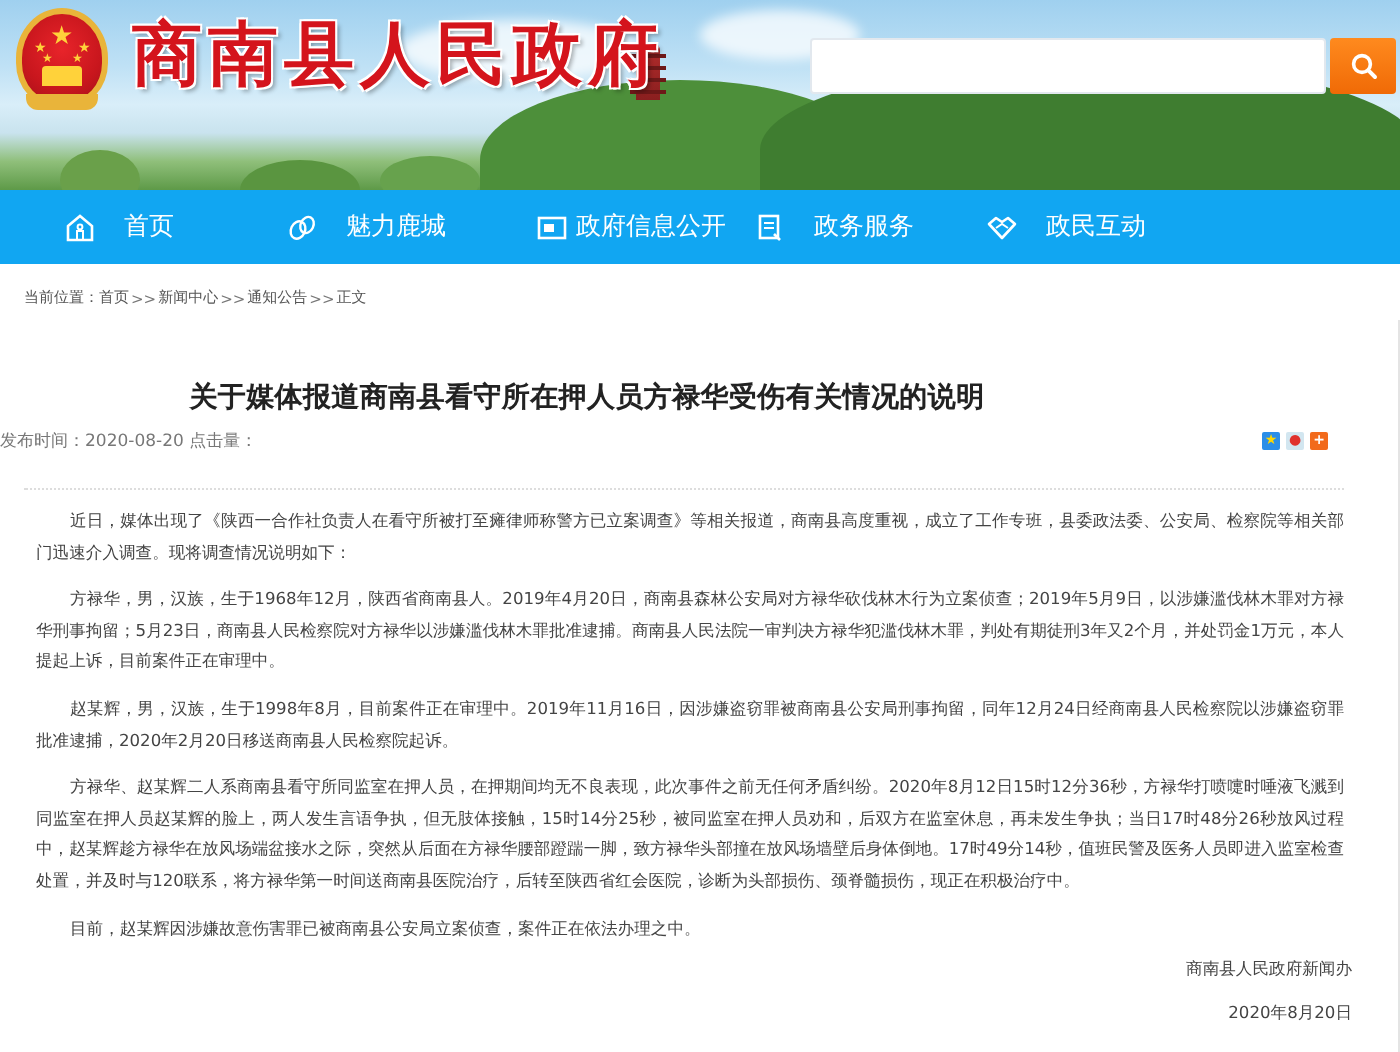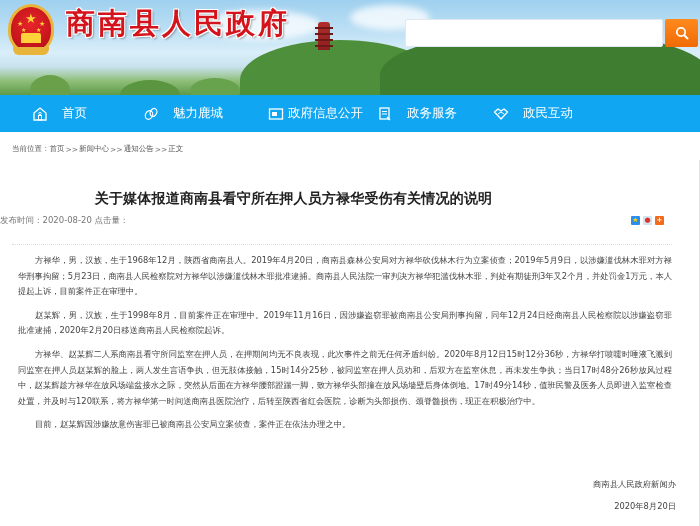--- a/index.html
+++ b/index.html
@@ -18,21 +18,21 @@
     position: absolute; left: 8px; top: 4px; width: 46px; height: 50px;
     border-radius: 50% 50% 45% 45%;
     background: radial-gradient(circle at 50% 40%, #e8242a 0%, #c8161d 60%, #a3101a 100%);
     border: 3px solid #e9b43a;
   }
   .emblem .star { position: absolute; color: #ffd23a; font-size: 11px; line-height: 1; }
   .emblem .gate { position: absolute; left: 10px; top: 26px; width: 20px; height: 10px; background: #ffd23a; border-radius: 2px 2px 0 0; }
   .emblem .base { position: absolute; left: 2px; bottom: -4px; width: 36px; height: 8px; background: #e9b43a; border-radius: 0 0 6px 6px; }
   .site-title {
     position: absolute; left: 66px; top: 4px; font-family: "DejaVu Serif", serif; font-weight: bold;
-    font-size: 29px; letter-spacing: 3px; color: #d4141c;
+    font-size: 35px; letter-spacing: 3px; color: #d4141c;
     text-shadow: 1px 1px 0 #fff, -1px -1px 0 #fff, 1px -1px 0 #fff, -1px 1px 0 #fff, 2px 2px 2px rgba(0,0,0,0.3);
   }
   .site-url {
     position: absolute; left: 70px; top: 42px; font-family: "DejaVu Sans Mono", monospace; font-size: 11px;
     letter-spacing: 3.2px; color: #333;
   }
   .pagoda { position: absolute; left: 318px; top: 22px; width: 12px; height: 28px; background: linear-gradient(180deg,#b32c2c,#8a1f1f); border-radius: 3px 3px 0 0; }
   .pagoda:before { content: ""; position: absolute; left: -3px; top: 5px; width: 18px; height: 2px; background: #6e1818; box-shadow: 0 6px 0 #6e1818, 0 12px 0 #6e1818, 0 18px 0 #6e1818; }
 
   .search-box {
@@ -188,20 +188,21 @@
 <h1 class="article-title">关于媒体报道商南县看守所在押人员方禄华受伤有关情况的说明</h1>
 <div class="article-meta">发布时间：2020-08-20  点击量：</div>
 <div class="share">
   <span class="s-btn qzone">★</span>
   <span class="s-btn weibo">●</span>
   <span class="s-btn more">+</span>
 </div>
 <div class="divider"></div>
 
 <div class="content">
+  <p class="p1">近日，媒体出现了《陕西一合作社负责人在看守所被打至瘫律师称警方已立案调查》等相关报道，商南县高度重视，成立了工作专班，县委政法委、公安局、检察院等相关部门迅速介入调查。现将调查情况说明如下：</p>
   <p>方禄华，男，汉族，生于1968年12月，陕西省商南县人。2019年4月20日，商南县森林公安局对方禄华砍伐林木行为立案侦查；2019年5月9日，以涉嫌滥伐林木罪对方禄华刑事拘留；5月23日，商南县人民检察院对方禄华以涉嫌滥伐林木罪批准逮捕。商南县人民法院一审判决方禄华犯滥伐林木罪，判处有期徒刑3年又2个月，并处罚金1万元，本人提起上诉，目前案件正在审理中。</p>
   <p>赵某辉，男，汉族，生于1998年8月，目前案件正在审理中。2019年11月16日，因涉嫌盗窃罪被商南县公安局刑事拘留，同年12月24日经商南县人民检察院以涉嫌盗窃罪批准逮捕，2020年2月20日移送商南县人民检察院起诉。</p>
   <p>方禄华、赵某辉二人系商南县看守所同监室在押人员，在押期间均无不良表现，此次事件之前无任何矛盾纠纷。2020年8月12日15时12分36秒，方禄华打喷嚏时唾液飞溅到同监室在押人员赵某辉的脸上，两人发生言语争执，但无肢体接触，15时14分25秒，被同监室在押人员劝和，后双方在监室休息，再未发生争执；当日17时48分26秒放风过程中，赵某辉趁方禄华在放风场端盆接水之际，突然从后面在方禄华腰部蹬踹一脚，致方禄华头部撞在放风场墙壁后身体倒地。17时49分14秒，值班民警及医务人员即进入监室检查处置，并及时与120联系，将方禄华第一时间送商南县医院治疗，后转至陕西省红会医院，诊断为头部损伤、颈脊髓损伤，现正在积极治疗中。</p>
   <p>目前，赵某辉因涉嫌故意伤害罪已被商南县公安局立案侦查，案件正在依法办理之中。</p>
 </div>
 
 <div class="sign s1">商南县人民政府新闻办</div>
 <div class="sign s2">2020年8月20日</div>
 
 </body></html>

